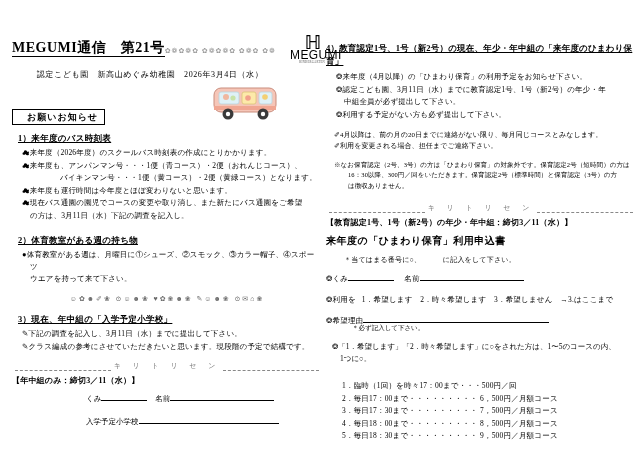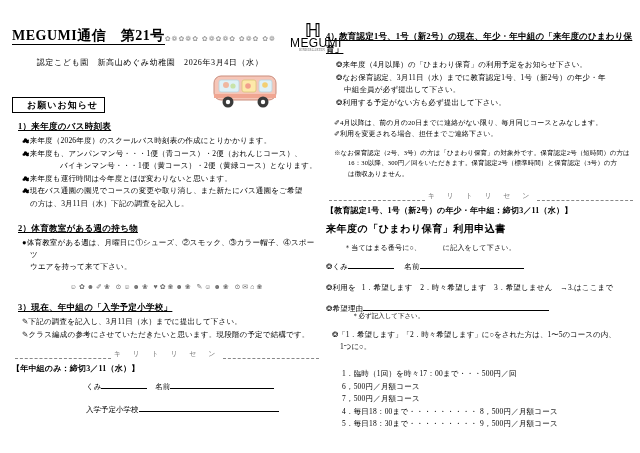--- a/index.html
+++ b/index.html
@@ -16,21 +16,21 @@
     position: relative;
   }
   .page {
     width: 640px;
     height: 453px;
     position: relative;
     box-sizing: border-box;
   }
   .col {
     position: absolute;
-    top: 4px;
+    top: 16px;
     width: 310px;
     height: 396px;
     box-sizing: border-box;
   }
   .col-left  { left: 12px; }
   .col-right { left: 326px; }
 
   
   .masthead {
     position: relative;
@@ -331,21 +331,21 @@
 
   <div class="col col-right">
 
     <div style="margin-top:26px;">
       <div class="sec-title-right">4）教育認定1号、1号（新2号）の現在、年少・年中組の「来年度のひまわり保</div>
       <div class="sec-title-right" style="margin-top:-2px;">育」</div>
     </div>
 
     <div style="margin-top:4px;">
       <div class="item">❂来年度（4月以降）の「ひまわり保育」の利用予定をお知らせ下さい。</div>
-      <div class="item">❂なお保育認定、3月11日（水）までに教育認定1号、1号（新2号）の年少・年</div>
+      <div class="item">❂認定こども園、3月11日（水）までに教育認定1号、1号（新2号）の年少・年</div>
       <div class="item cont">中組全員が必ず提出して下さい。</div>
       <div class="item">❂利用する予定がない方も必ず提出して下さい。</div>
     </div>
 
     <div style="margin-top:9px;">
       <div class="note">✐4月以降は、前の月の20日までに連絡がない限り、毎月同じコースとみなします。</div>
       <div class="note">✐利用を変更される場合、担任までご連絡下さい。</div>
     </div>
 
     <div class="note-block" style="margin-top:8px;">
@@ -383,23 +383,25 @@
 
     <div class="course-lead">❂「1．希望します」「2．時々希望します」に○をされた方は、1〜5のコースの内、</div>
     <div class="course-lead" style="margin-top:-6px;text-indent:0;padding-left:8px;">1つに○。</div>
 
     <div style="margin-top:16px;">
       <div class="course-row">
         <span class="course-label">1．臨時（1回）を時々17：00まで・・・</span>
         <span class="course-price">500円／回</span>
       </div>
       <div class="course-row">
+        <span class="course-label">2．毎日17：00まで・・・・・・・・・</span>
         <span class="course-price">6，500円／月額コース</span>
       </div>
       <div class="course-row">
+        <span class="course-label">3．毎日17：30まで・・・・・・・・・</span>
         <span class="course-price">7，500円／月額コース</span>
       </div>
       <div class="course-row">
         <span class="course-label">4．毎日18：00まで・・・・・・・・・</span>
         <span class="course-price">8，500円／月額コース</span>
       </div>
       <div class="course-row">
         <span class="course-label">5．毎日18：30まで・・・・・・・・・</span>
         <span class="course-price">9，500円／月額コース</span>
       </div>

